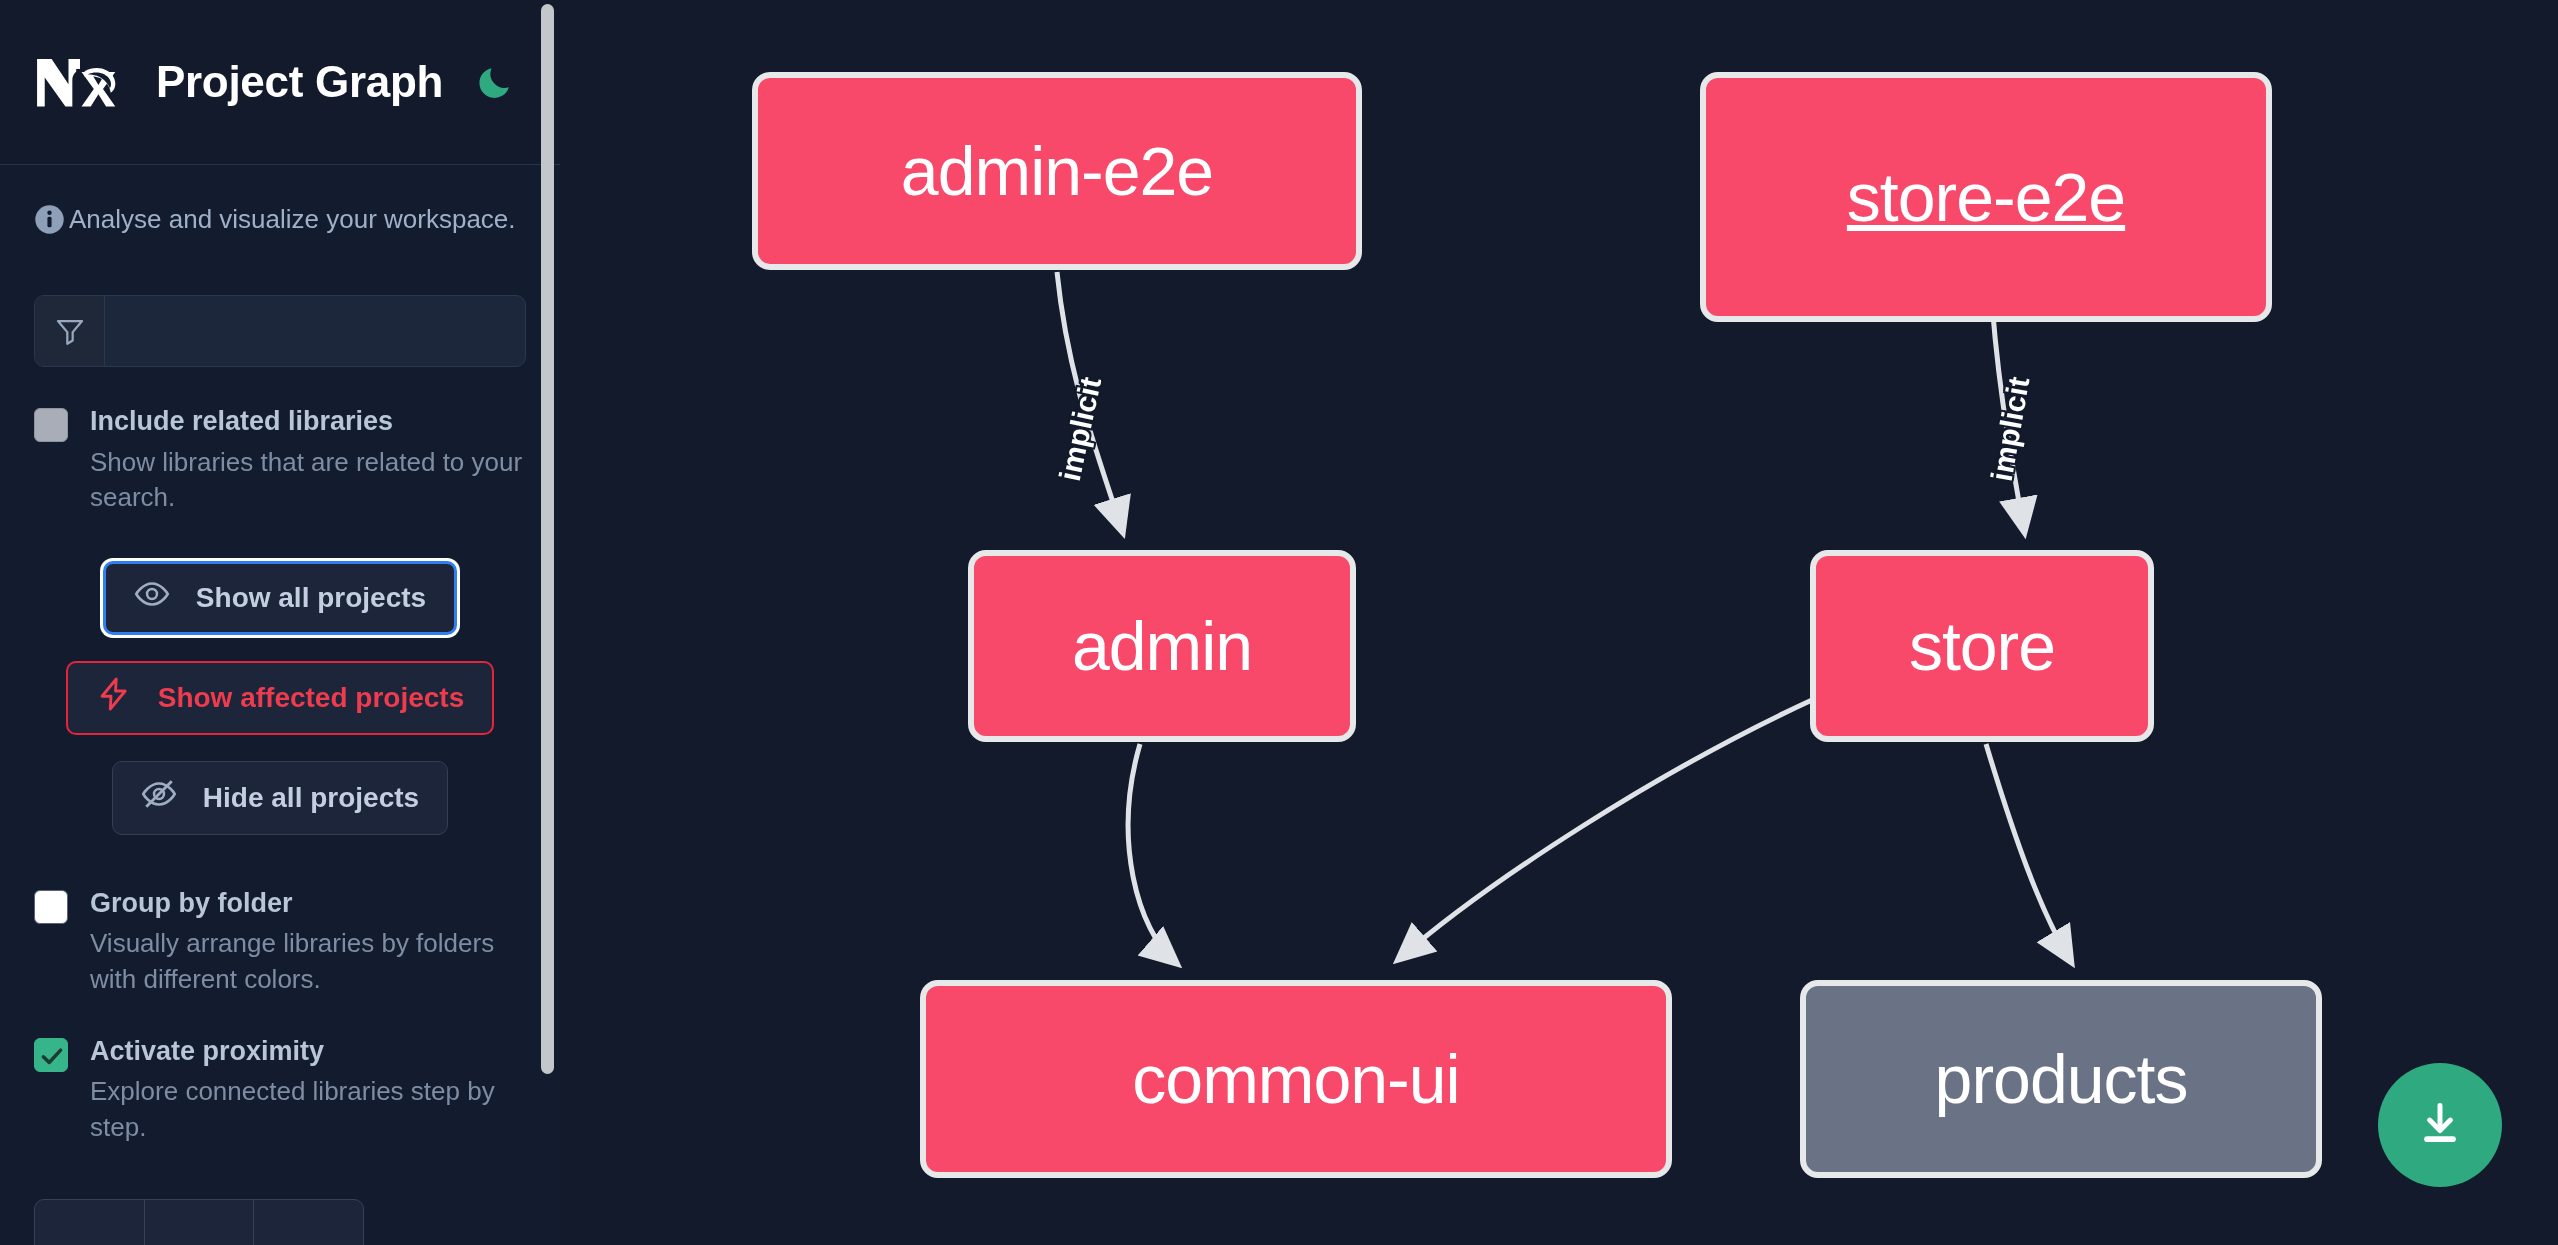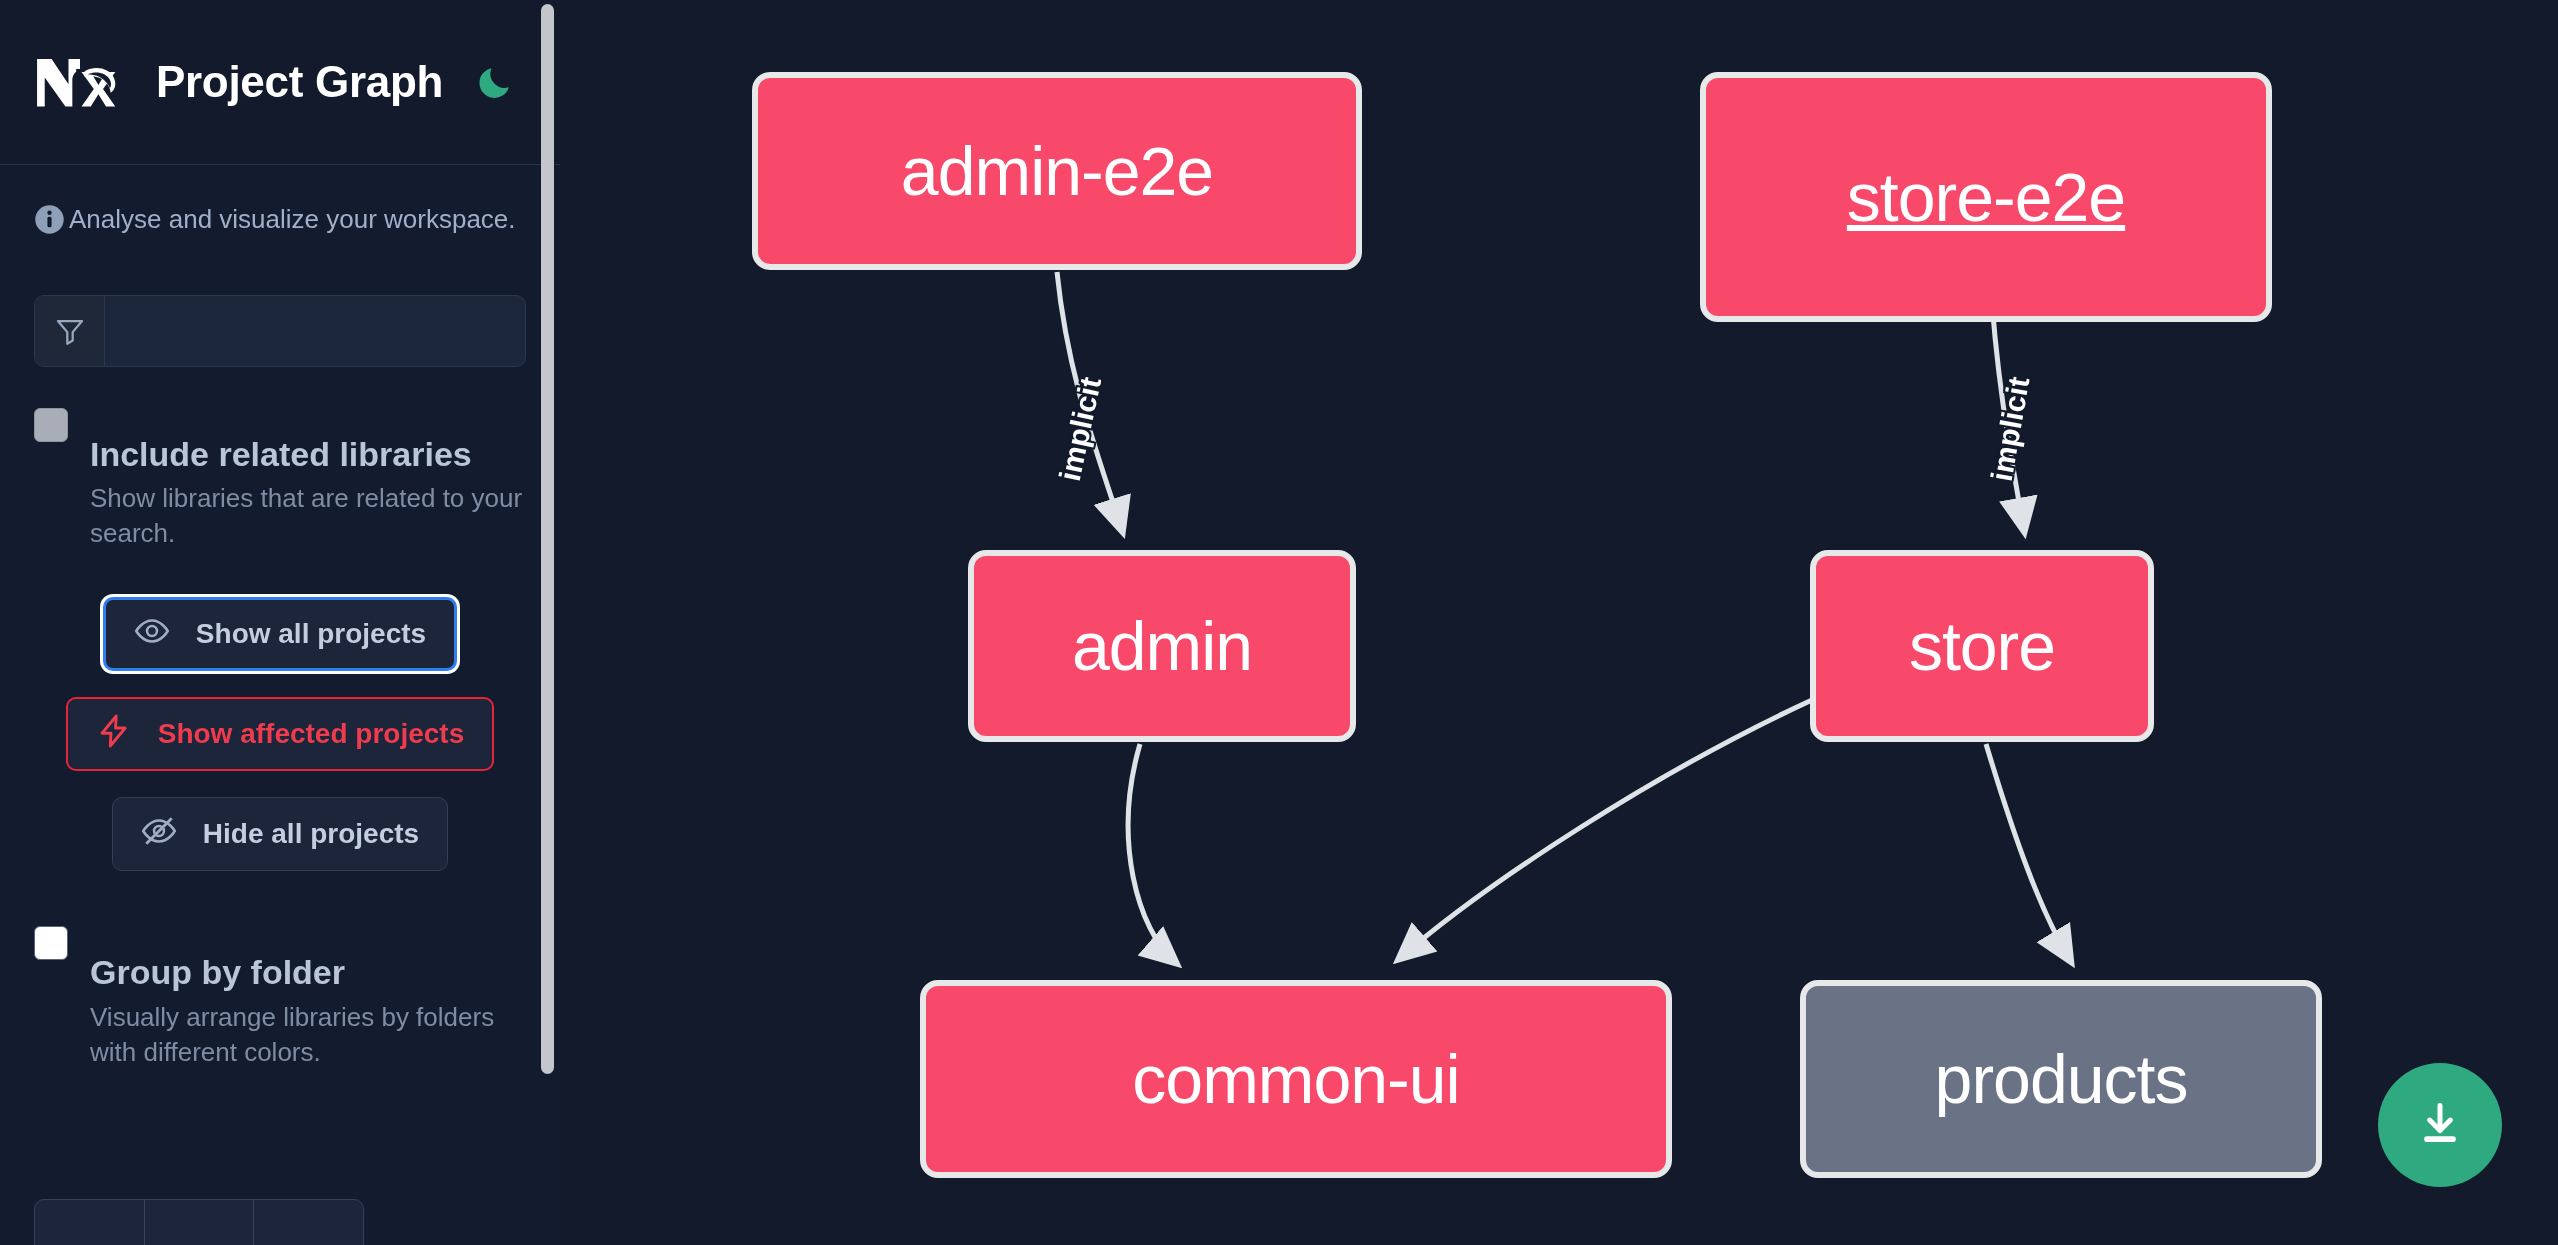--- a/index.html
+++ b/index.html
@@ -101,24 +101,23 @@
     cursor: pointer;
     position: relative;
   }
   .cb-disabled { background: #a9adb8; border: 1px solid #8f949f; }
   .cb-off { background: #ffffff; border: 1px solid #5b6477; }
   .cb-on  { background: #36b58a; border: 1px solid #36b58a; }
   .cb-on svg { position: absolute; left: 4px; top: 4px; }
   .check-texts { flex: 1; }
   .check-label {
     color: #b9c6d8;
-    font-size: 34px;
+    font-size: 27px;
     font-weight: 700;
     line-height: 1.25;
-    margin-top: 28px;
   }
   .check-label.dim { color: #b9c6d8; }
   .check-desc {
     color: #7e8da4;
     font-size: 26px;
     line-height: 1.35;
     margin-top: 6px;
   }
 
   .btn-stack { margin-top: 46px; display: flex; flex-direction: column; gap: 26px; align-items: center; }
@@ -306,20 +305,31 @@
       </div>
 
       <div class="check-block" style="margin-top:52px;">
         <span class="cb cb-off"></span>
         <span class="check-texts">
           <div class="check-label">Group by folder</div>
           <div class="check-desc">Visually arrange libraries by folders with different colors.</div>
         </span>
       </div>
 
+      <div class="check-block" style="margin-top:38px;">
+        <span class="cb cb-on">
+          <svg viewBox="0 0 24 24" width="26" height="26">
+            <path d="M4 12.8 9.4 18 20 6.6" fill="none" stroke="#1d3b30" stroke-width="3.2" stroke-linecap="round" stroke-linejoin="round"></path>
+          </svg>
+        </span>
+        <span class="check-texts">
+          <div class="check-label">Activate proximity</div>
+          <div class="check-desc">Explore connected libraries step by step.</div>
+        </span>
+      </div>
 
     </div>
 
     <div class="seg-control">
       <span class="seg-cell"></span>
       <span class="seg-cell"></span>
       <span class="seg-cell"></span>
     </div>
 
     <div class="sb-scrollbar"></div>

